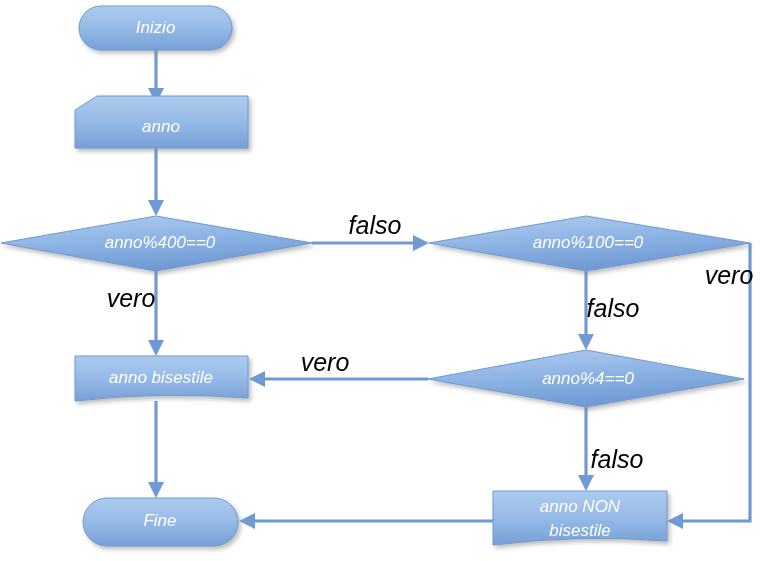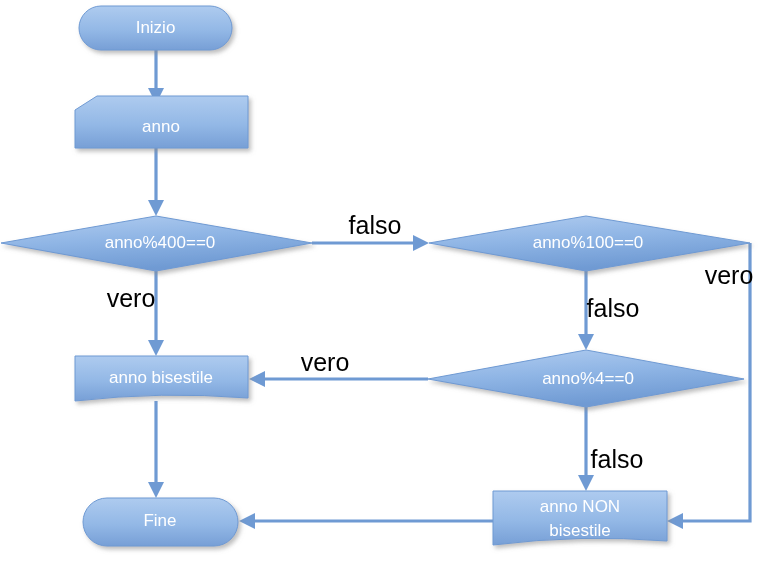--- a/index.html
+++ b/index.html
@@ -10,20 +10,21 @@
   body {
     width: 764px;
     height: 561px;
     font-family: "Liberation Sans", sans-serif;
     overflow: hidden;
   }
   #flowchart-root {
     position: relative;
     width: 764px;
     height: 561px;
+    font-style: italic;
   }
   svg#flow-svg {
     display: block;
     width: 764px;
     height: 561px;
   }
   .node-text {
     fill: #ffffff;
     font-family: "Liberation Sans", sans-serif;
     font-size: 17px;

